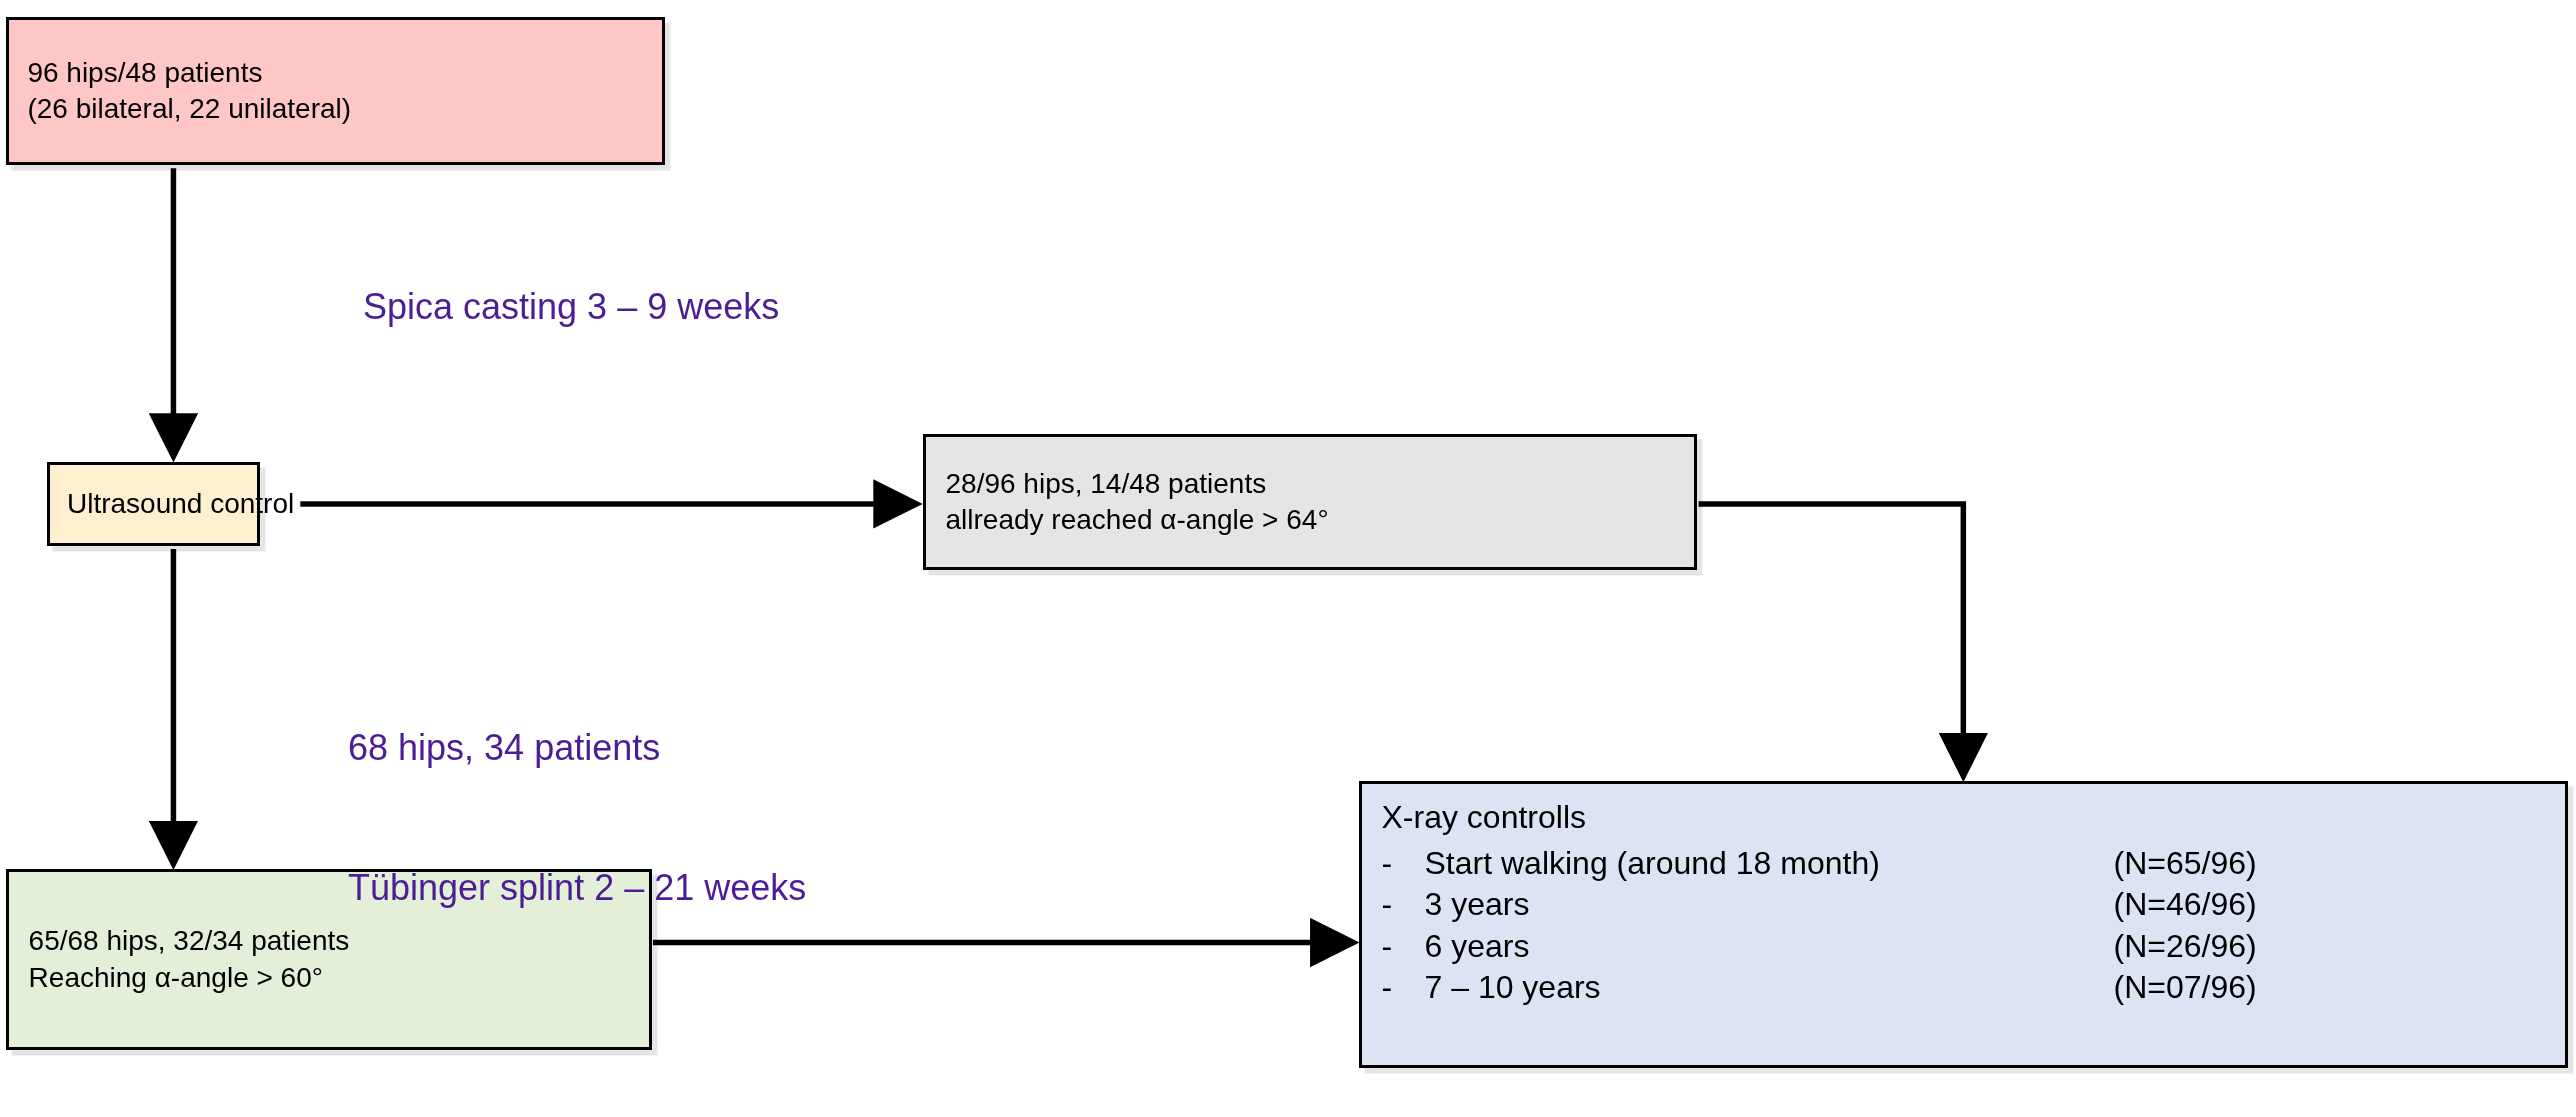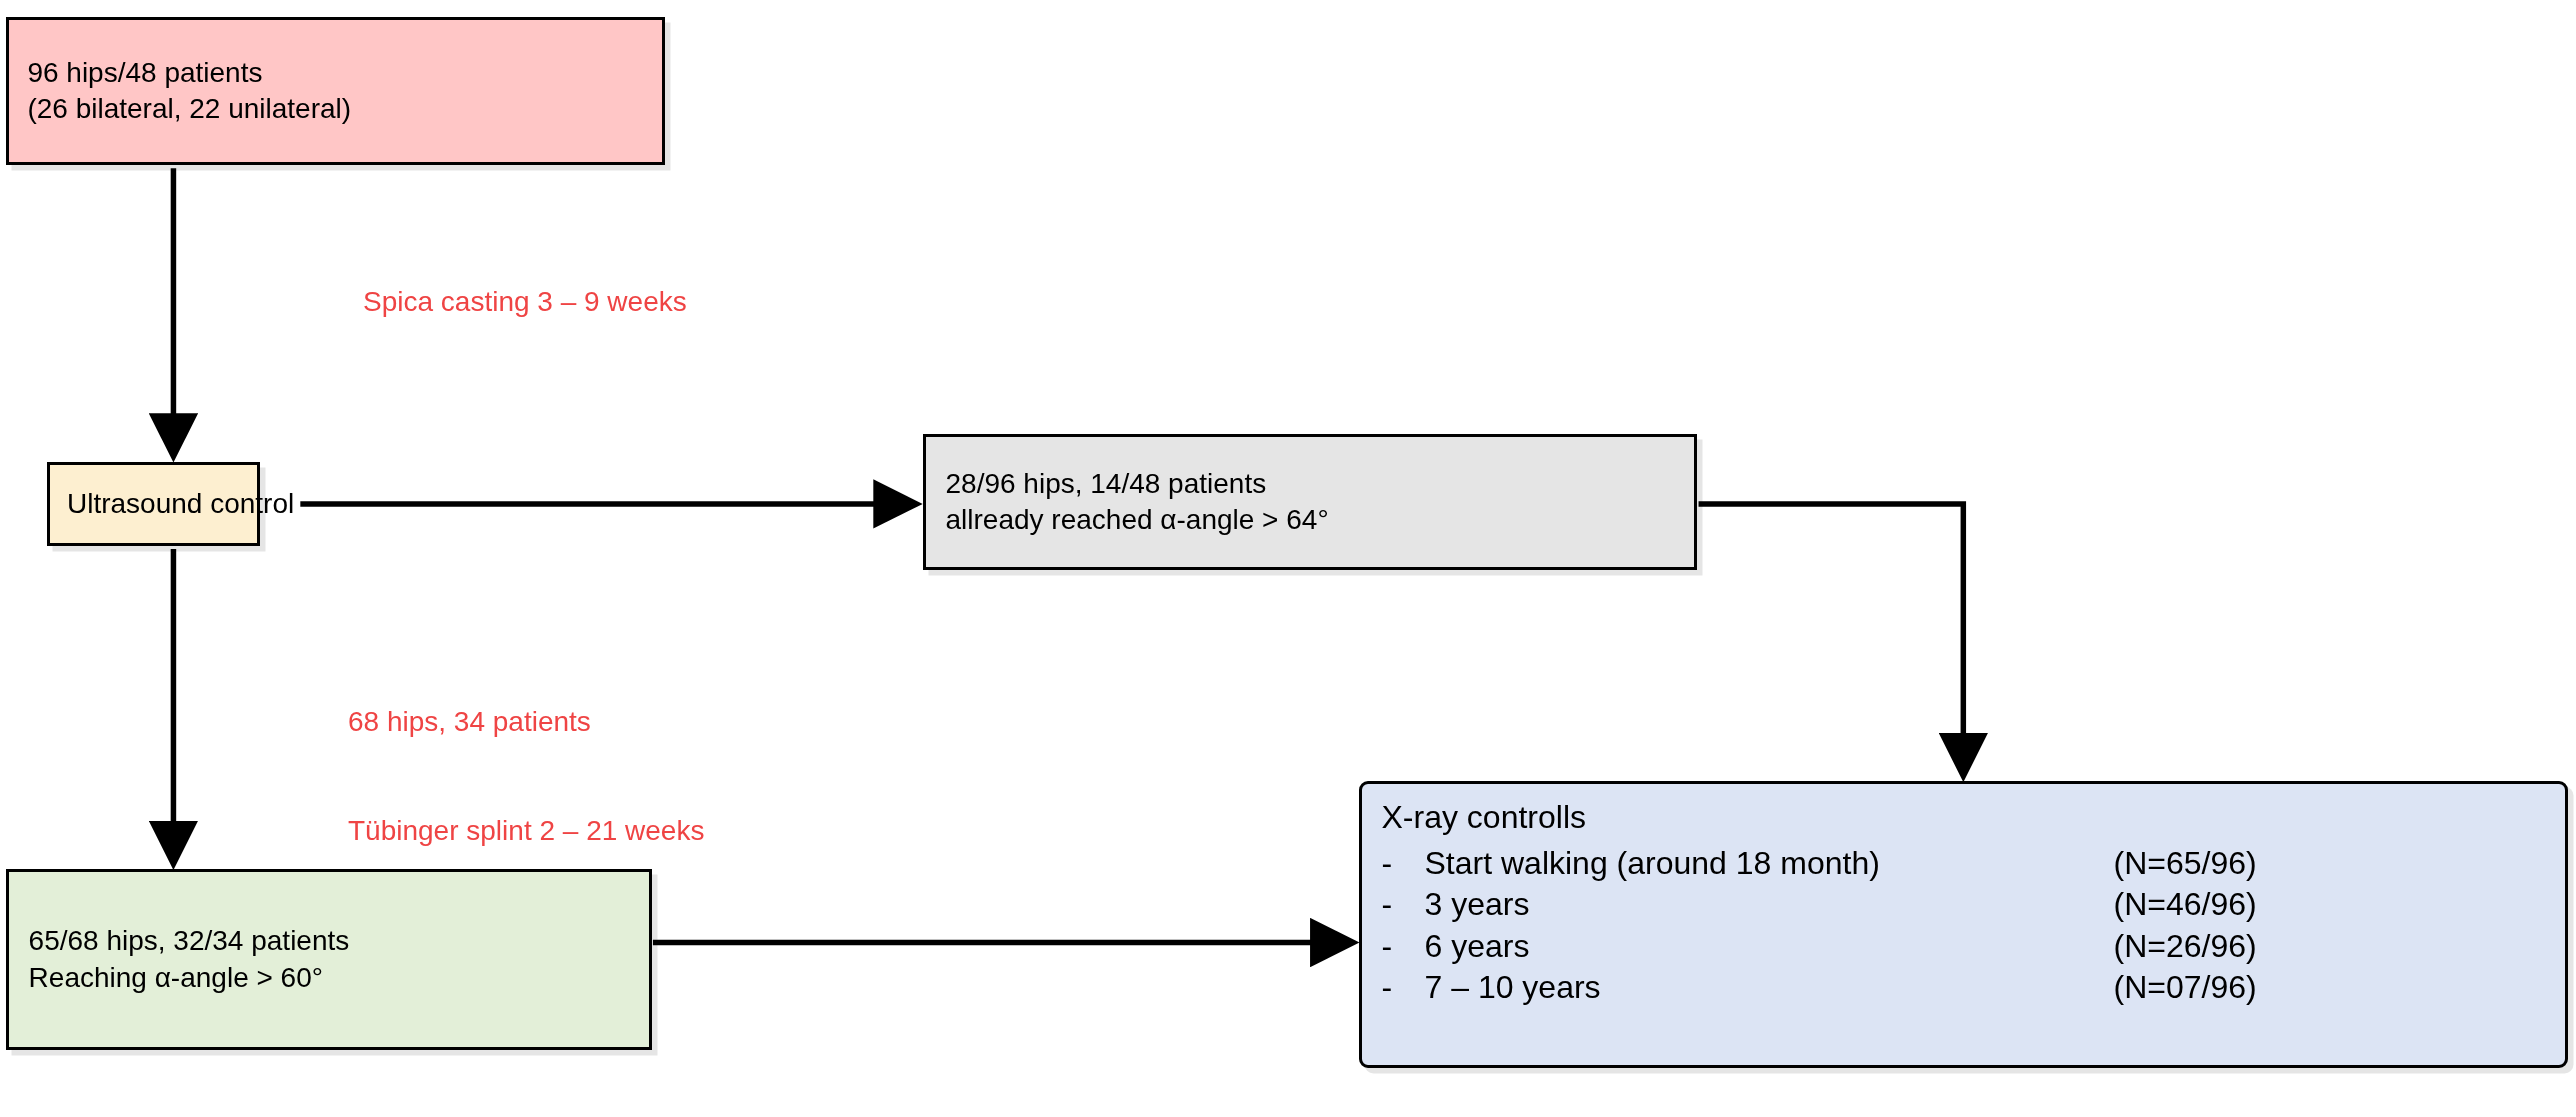--- a/index.html
+++ b/index.html
@@ -10,29 +10,29 @@
   .node{position:absolute;box-sizing:border-box;border:3.7px solid #000000;
         display:flex;flex-direction:column;justify-content:center;
         box-shadow:5.5px 5.5px 0 0 rgba(0,0,0,0.10);}
   .node .ln{font-size:28px;line-height:1.30;color:#000000;white-space:pre;}
 
   #node-cohort{left:6.1px;top:17px;width:659px;height:148px;background:#FFC6C6;padding-left:18.3px;}
   #node-ultrasound{left:47px;top:462px;width:213px;height:84px;background:#FDEFD0;padding-left:17px;}
   #node-early{left:923px;top:434px;width:774px;height:136px;background:#e5e5e5;padding-left:19.5px;}
   #node-reached{left:6.1px;top:869px;width:646px;height:181px;background:#E3EFD8;padding-left:19.5px;}
   #node-xray{left:1359px;top:781px;width:1209px;height:287px;background:#DCE4F4;padding-left:19.5px;
-             justify-content:flex-start;padding-top:13.4px;border-radius:9px;}
+             justify-content:flex-start;padding-top:13.4px;}
 
   #node-xray .title{font-size:32px;line-height:1.30;color:#000;margin-bottom:3.7px;}
   .xrow{display:flex;align-items:baseline;font-size:32px;line-height:1.30;color:#000;}
   .xrow .dash{width:43px;flex:0 0 43px;}
   .xrow .what{width:689px;flex:0 0 689px;white-space:pre;}
   .xrow .cnt{white-space:pre;}
 
-  .edgelabel{position:absolute;font-size:28px;line-height:1.30;color:#ef4444;white-space:pre;}
+  .edgelabel{position:absolute;font-size:36px;line-height:1.30;color:#4c1d95;white-space:pre;}
   #lbl-spica{left:363px;top:284px;}
   #lbl-splint{left:348px;top:631px;}
 </style>
 </head>
 <body>
 
 <div id="stage">
 
   <svg id="wires" viewBox="0 0 4222 1831" xmlns="http://www.w3.org/2000/svg">
     <defs>

